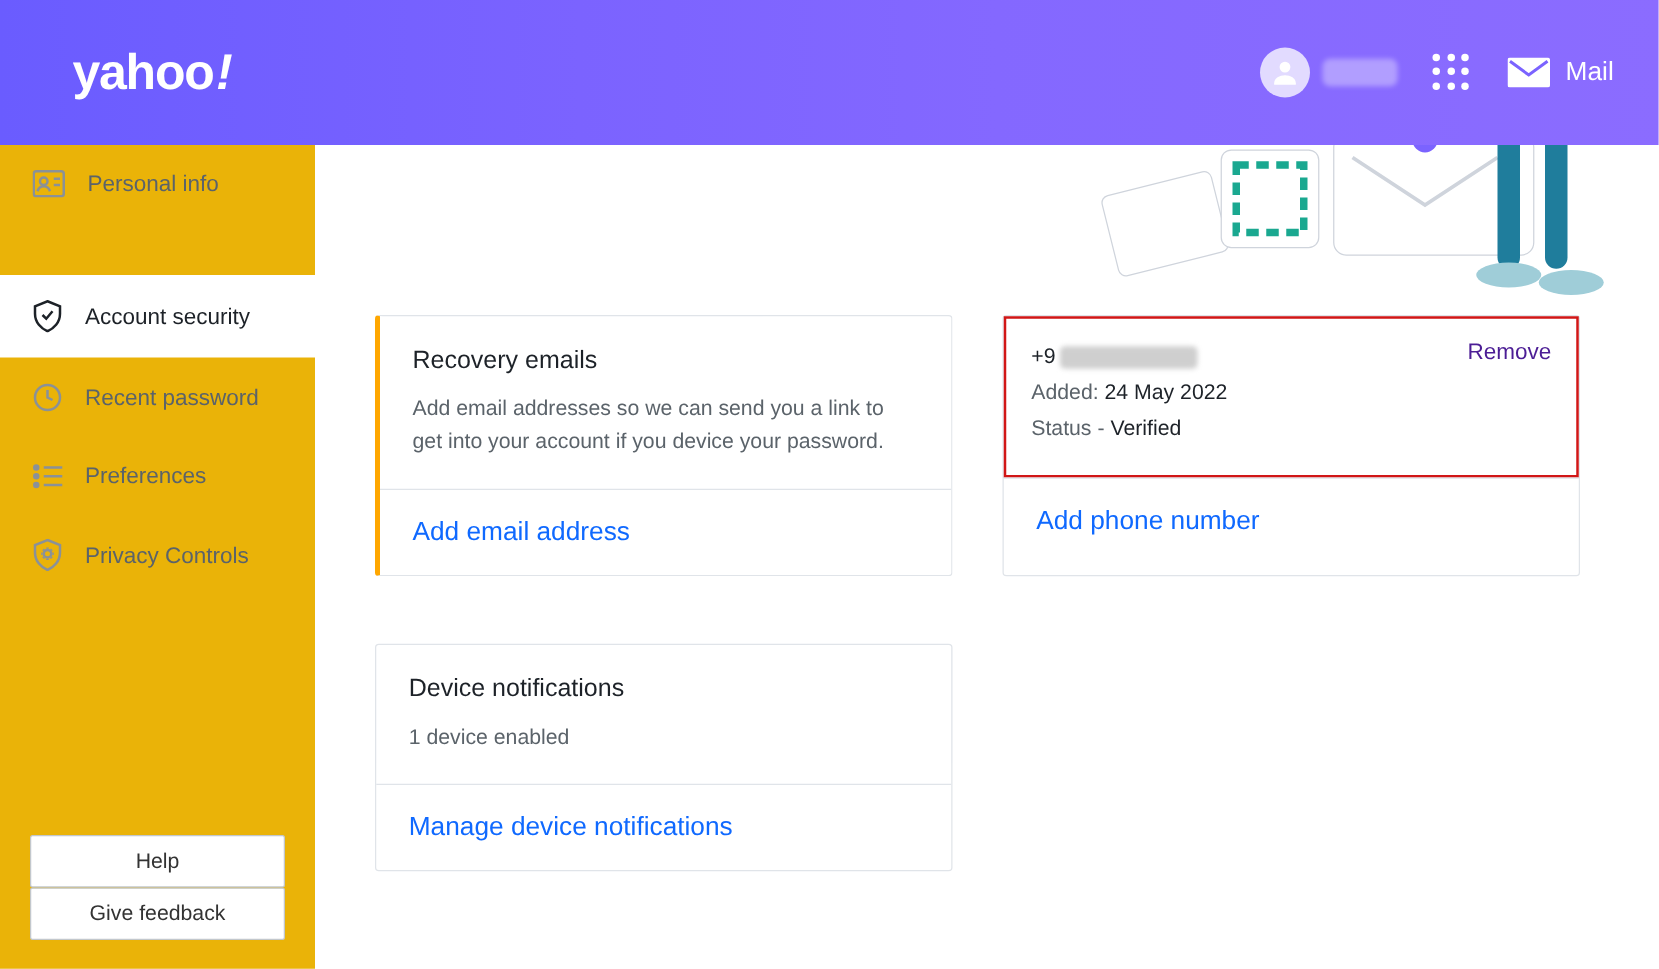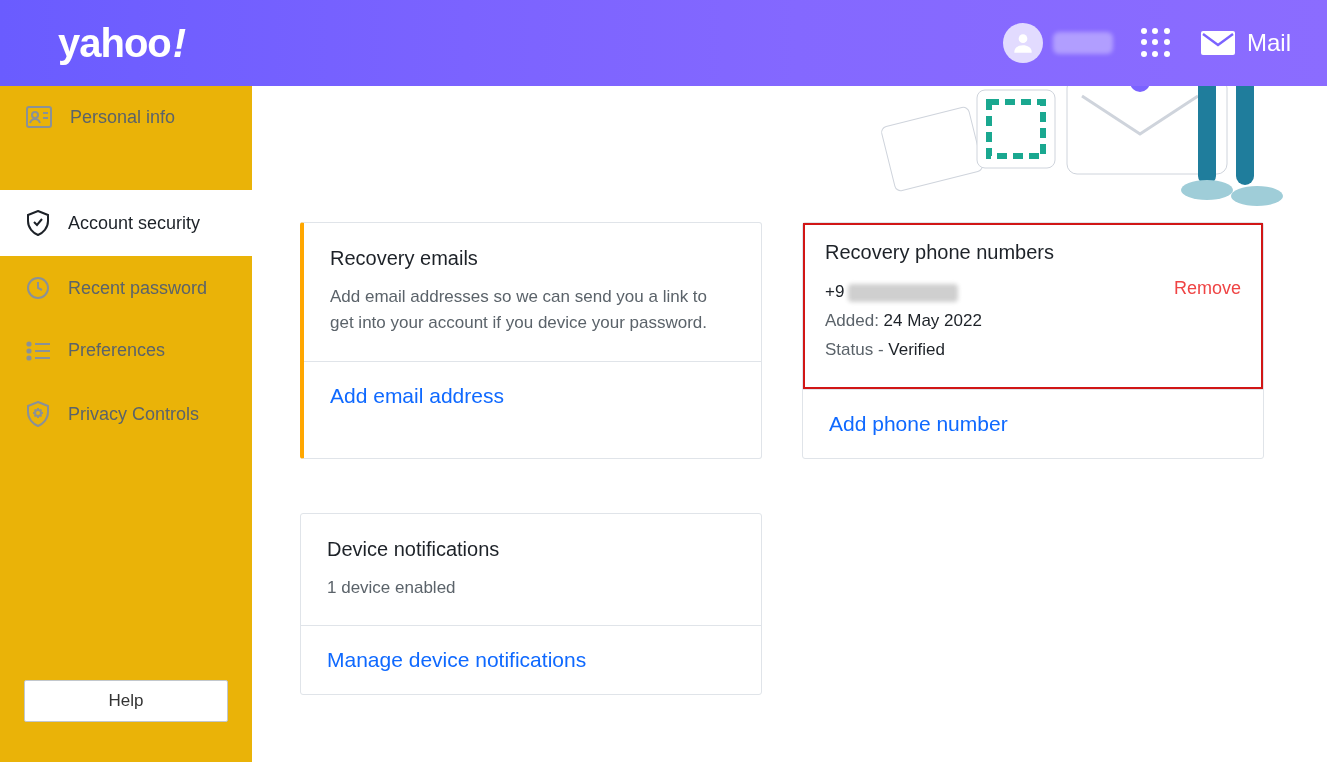--- a/index.html
+++ b/index.html
@@ -7,21 +7,21 @@
     font-family: "Helvetica Neue", Helvetica, Arial, sans-serif;
     font-size: 16px;
     color: #1d2228;
     width: 1327px;
     height: 775px;
     overflow: hidden;
     background: #fff;
   }
   
   .header {
-    height: 86px;
+    height: 116px;
     background: linear-gradient(90deg, #6a5cff 0%, #7b63ff 35%, #8468ff 60%, #8b6cff 100%);
     display: flex;
     align-items: center;
     padding: 0 36px;
     color: #fff;
   }
   .logo {
     font-family: "Helvetica Neue", Arial, sans-serif;
     font-size: 40px;
     font-weight: 900;
@@ -41,21 +41,21 @@
   .user-name-blur {
     width: 60px; height: 22px; border-radius: 6px;
     background: rgba(255,255,255,0.35); filter: blur(2px);
   }
   .apps-grid {
     width: 30px; height: 30px;
     display: grid; grid-template-columns: repeat(3,1fr); grid-template-rows: repeat(3,1fr);
     gap: 4px; margin-right: 30px;
   }
   .apps-grid span { background:#fff; border-radius:50%; width:6px; height:6px; }
-  .mail-link { display:flex; align-items:center; gap:12px; font-size:24px; font-weight:500;text-align:right; }
+  .mail-link { display:flex; align-items:center; gap:12px; font-size:21px; font-weight:500;text-align:right; }
   .mail-icon svg { display:block; }
 
   
   .content-wrap { display:flex; height: calc(775px - 99px); }
   .sidebar {
     width: 252px; background:#eab308; height:100%; flex-shrink:0;
     display:flex; flex-direction:column;
   }
   .side-item {
     display:flex; align-items:center; gap:18px;
@@ -91,21 +91,21 @@
   
   .phone-card { width:462px; }
   .phone-highlight { border:2.5px solid #d11616; padding: 16px 20px 22px; }
   .phone-row { display:flex; justify-content:space-between; align-items:flex-start; }
   .phone-info { font-size:17px; color:#5b636a; line-height:1.7; }
   .phone-info .val { color:#1d2228; }
   .phone-blur {
     display:inline-block; width:110px; height:18px; vertical-align:middle;
     background:#cfcfcf; border-radius:4px; filter: blur(2px); margin-left:4px;
   }
-  .remove-link { color:#ef4444; font-size:18px; cursor:pointer; }
+  .remove-link { color:#4c1d95; font-size:18px; cursor:pointer; }
 
   .notif-card { margin-top:54px; width:462px; }
 </style>
 </head>
 <body>
 
 <div class="header">
   <div class="logo">
     <span>yahoo</span>
       <span class="bang">!</span>
@@ -184,20 +184,21 @@
       <svg width="24" height="26" viewBox="0 0 24 26" fill="none" stroke="#8a9198" stroke-width="2">
           <path d="M12 1l10 4v6c0 7-5 12-10 14C7 23 2 18 2 11V5l10-4z"></path>
           <circle cx="12" cy="12" r="3"></circle>
           <path d="M12 8v-1M12 17v-1M8 12h-1M17 12h-1M9.2 9.2l-.7-.7M15.5 15.5l-.7-.7M9.2 14.8l-.7.7M15.5 8.5l-.7.7"></path>
         </svg>
       <span>Privacy Controls</span>
     </div>
     <div class="side-spacer"></div>
     <div class="side-buttons">
       <button class="side-btn">Help</button>
+      <button class="side-btn">Give feedback</button>
     </div>
   </div>
 
   <div class="main">
 
     <div class="banner-art">
       <svg width="420" height="130" viewBox="0 0 420 130">
         <g transform="translate(0,-10)">
           <rect x="20" y="40" width="90" height="66" rx="6" fill="#fff" stroke="#cfd4dc" transform="rotate(-14 65 73)"></rect>
           <rect x="110" y="14" width="78" height="78" rx="8" fill="#fff" stroke="#cfd4dc"></rect>
@@ -222,21 +223,20 @@
           <h2>Recovery emails</h2>
           <p class="desc">Add email addresses so we can send you a link to get into your account if you device your password.</p>
         </div>
         <div class="footer">
           <span class="link-action">Add email address</span>
         </div>
       </div>
 
       <div class="card phone-card" style="border:1px solid #e0e4e9;">
         <div class="phone-highlight">
-          <h2 style="font-size:20px;font-weight:400;margin-bottom:14px;">Recovery phone numbers</h2>
           <div class="phone-row">
             <div class="phone-info">
               <div>
                 <span class="val">+9</span><span class="phone-blur"></span>
               </div>
               <div>
                 <span>Added: </span><span class="val">24 May 2022</span>
               </div>
               <div>
                 <span>Status - </span><span class="val">Verified</span>

